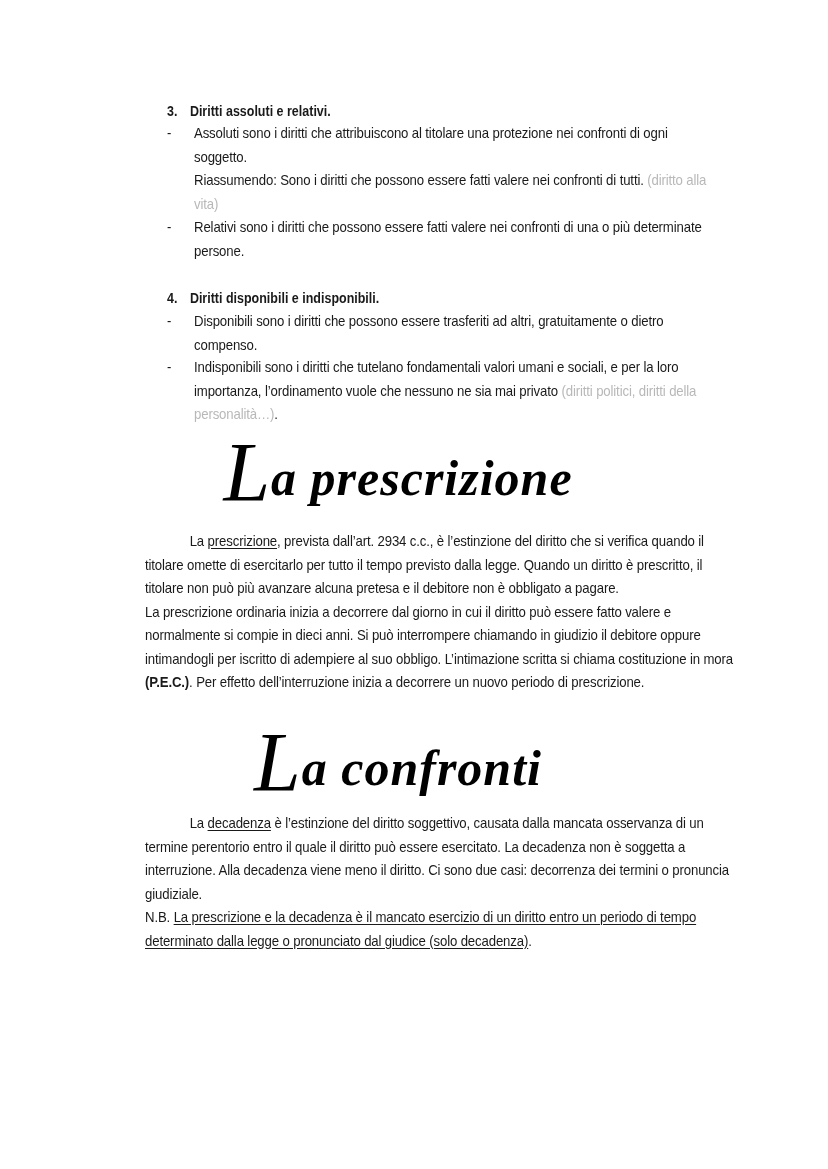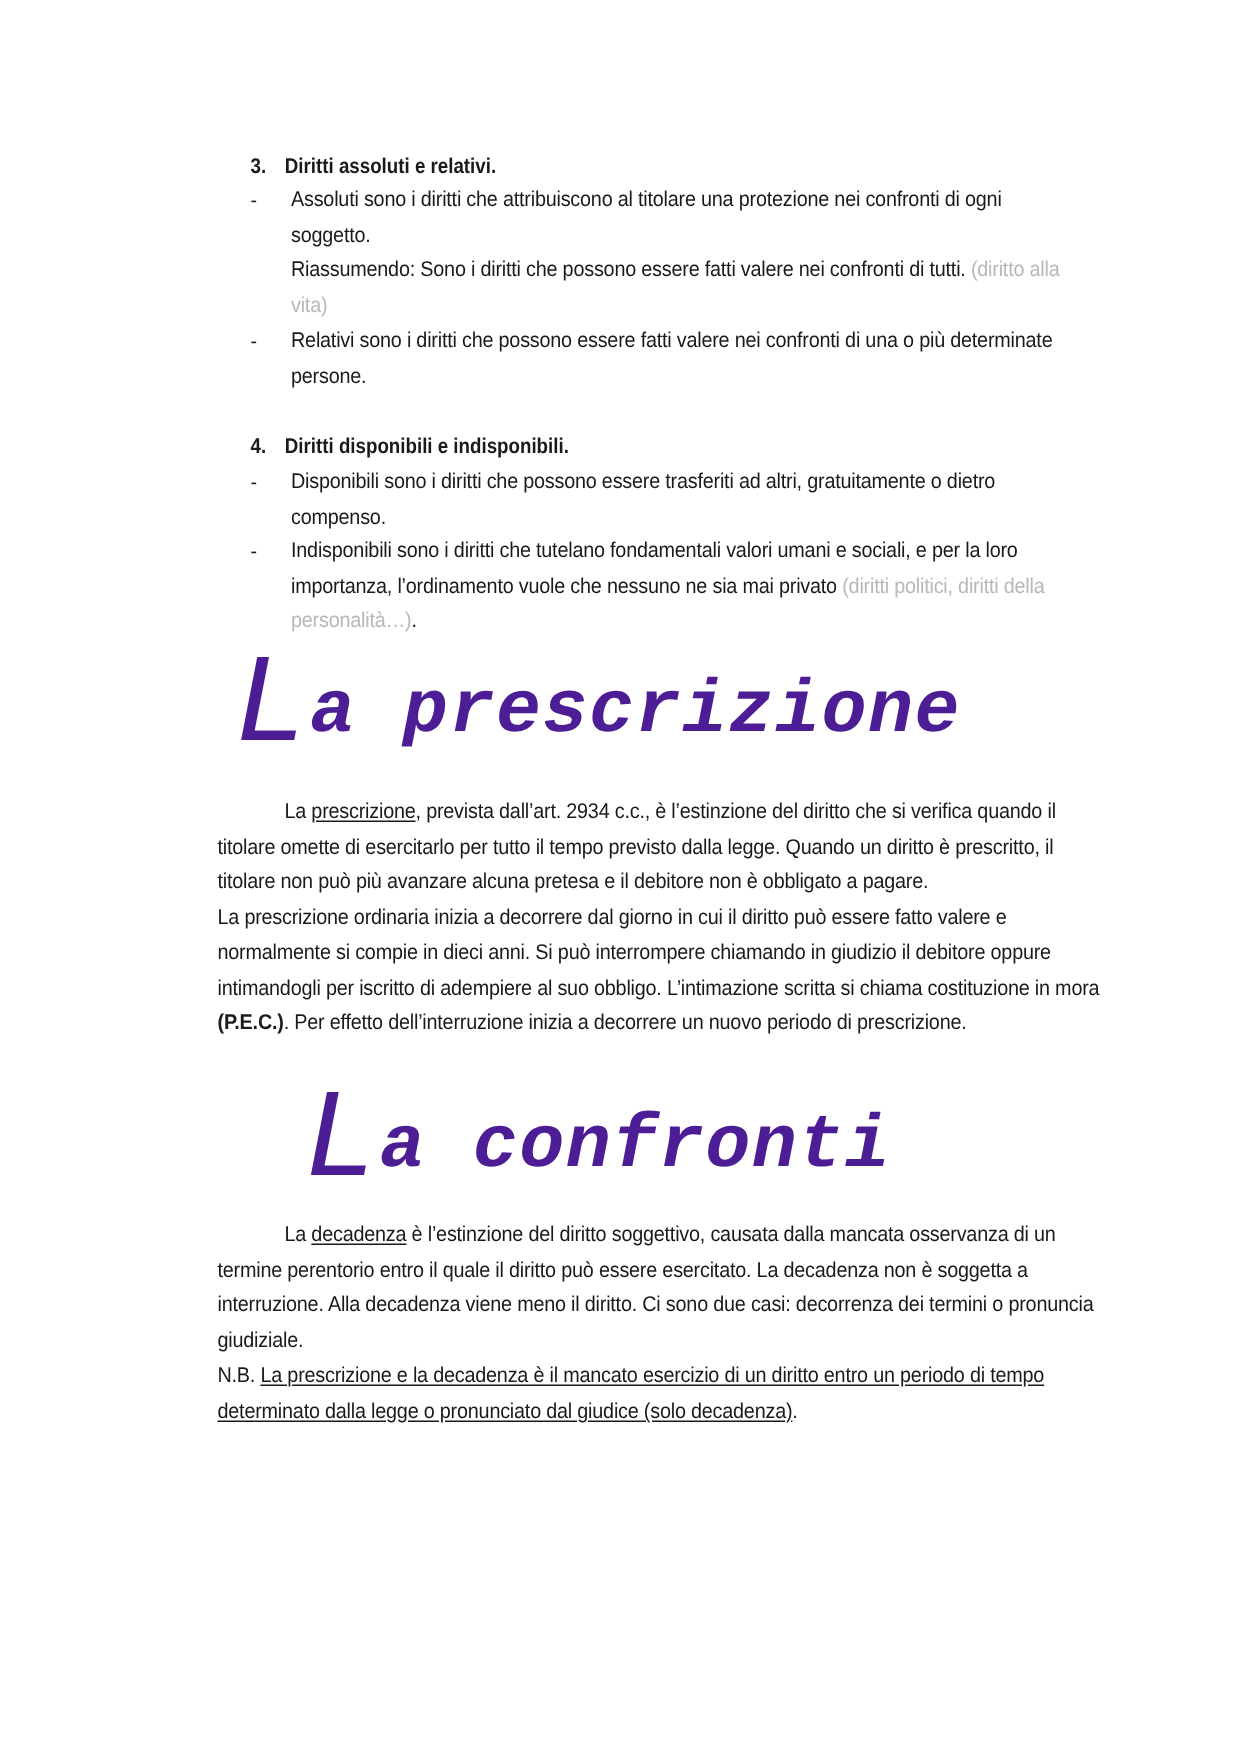--- a/index.html
+++ b/index.html
@@ -17,22 +17,22 @@
       position: absolute; left: 123px; top: 100px;
       font-weight: bold; font-size: 14.2px; line-height: 20px;
       transform: scaleX(0.88); transform-origin: left top;
     }
     .section-heading .num { display: inline-block; width: 26px; }
     .bullet-dash { position: absolute; left: 123px; font-size: 14px; }
     .bullet-body { position: absolute; left: 150px; width: 600px; }
     .muted { color: #b8b8b8; }
     .script-title {
       position: absolute; left: 0; width: 708px; text-align: center;
-      font-family: Liberation Mono, monospace; font-style: italic;
-      color: #4c1d95; letter-spacing: 1px;
+      font-family: Liberation Serif, serif; font-style: italic;
+      color: #000000; letter-spacing: 1px;
     }
     .script-title .cap {
       font-size: 84px; font-weight: normal; display: inline-block;
       transform: translateY(6px);
     }
     .script-title .rest { font-size: 50px; font-weight: bold; }
     .para { position: absolute; left: 101px; width: 665px; }
     .indent { display: inline-block; width: 48px; }
     .u { text-decoration: underline; text-underline-offset: 2px; }
     b { font-weight: bold; }

